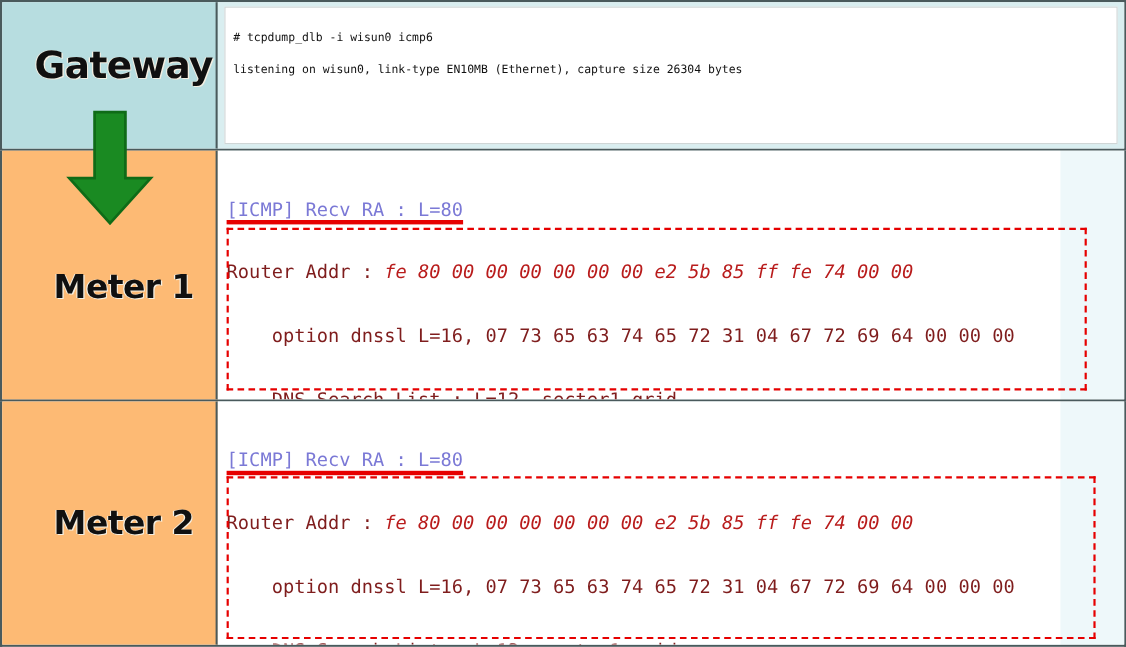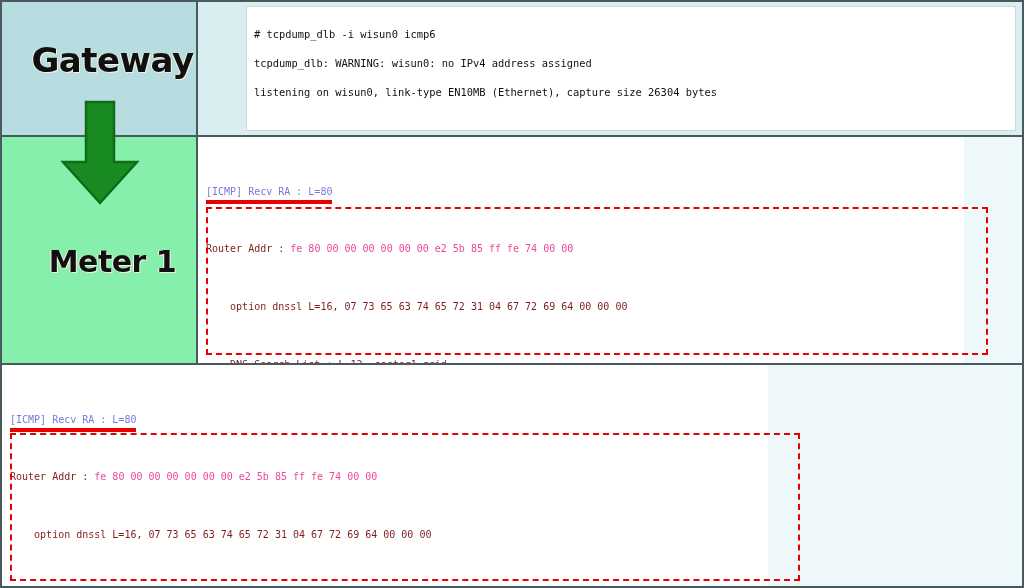--- a/index.html
+++ b/index.html
@@ -51,21 +51,21 @@
     min-width: 196px;
     box-sizing: border-box;
     border-right: 2px solid #4a5a5c;
     display: flex;
     align-items: center;
     justify-content: center;
     position: relative;
     padding-left: 27px;
   }
   .label-gateway { background: #b7dde0; }
-  .label-meter   { background: #86efac; }
+  .label-meter   { background: #fdba74; }
 
   .label-text {
     font-family: "DejaVu Sans", sans-serif;
     font-weight: bold;
     color: #101010;
     text-shadow: 1px 1px 0 #f4efe2, -1px 0 0 #f4efe2;
     letter-spacing: -0.5px;
   }
   .label-gateway .label-text {
     font-size: 34px;
@@ -107,44 +107,43 @@
     border: 1px solid #cfd6d6;
     box-sizing: border-box;
     height: 100%;
     padding: 5px 6px 3px 7px;
     font-family: "DejaVu Sans Mono", monospace;
     font-size: 10.4px;
     line-height: 14.6px;
     color: #111111;
     white-space: pre;
     overflow: hidden;
-    margin-left: 42px;
   }
 
   
   .console {
     background: #ffffff;
     box-sizing: border-box;
     height: 100%;
     width: 766px;
     margin-left: 0;
     padding: 6px 0 11px 8px;
     font-family: "DejaVu Sans Mono", monospace;
-    font-size: 10px;
+    font-size: 17px;
     line-height: 19.3px;
     color: #111111;
     white-space: pre;
     position: relative;
     overflow: visible;
   }
   .console-line { white-space: pre; }
 
   .c-purple { color: #7b79d6; }
   .c-black  { color: #7f1d1d; }
-  .c-hex    { color: #ec4899; }
+  .c-hex    { color: #b91c1c; font-style: italic; }
 
   .underline-red {
     position: relative;
     display: inline-block;
   }
   .underline-red::after {
     content: "";
     position: absolute;
     left: 0;
     right: 0;
@@ -178,21 +177,20 @@
 
 <div class="figure">
 
   <div class="row row-gateway">
     <div class="label-cell label-gateway">
       <span class="label-text">Gateway</span>
     </div>
     <div class="content-cell content-gateway">
       <div class="terminal">
 <div class="console-line"># tcpdump_dlb -i wisun0 icmp6</div>
-<div class="console-line">tcpdump_dlb: WARNING: wisun0: no IPv4 address assigned</div>
 <div class="console-line">listening on wisun0, link-type EN10MB (Ethernet), capture size 26304 bytes</div>
 
 
 
 
       </div>
     </div>
   </div>
 
   <div class="row row-meter1">
@@ -211,20 +209,23 @@
         
         
         
         
         <div class="dashed-box dashed-m1"></div>
       </div>
     </div>
   </div>
 
   <div class="row row-meter2">
+    <div class="label-cell label-meter label-meter2">
+      <span class="label-text">Meter 2</span>
+    </div>
     <div class="content-cell content-meter">
       <div class="console">
         <div class="console-line"><span class="c-purple underline-red">[ICMP] Recv RA : L=80</span></div>
         <div class="console-line"><span class="c-black">Router Addr : </span><span class="c-hex">fe 80 00 00 00 00 00 00 e2 5b 85 ff fe 74 00 00</span></div>
         <div class="console-line c-black">    option dnssl L=16, 07 73 65 63 74 65 72 31 04 67 72 69 64 00 00 00</div>
         <div class="console-line c-black">    DNS Search List : L=12, secter1.grid</div>
         
         
         
         

